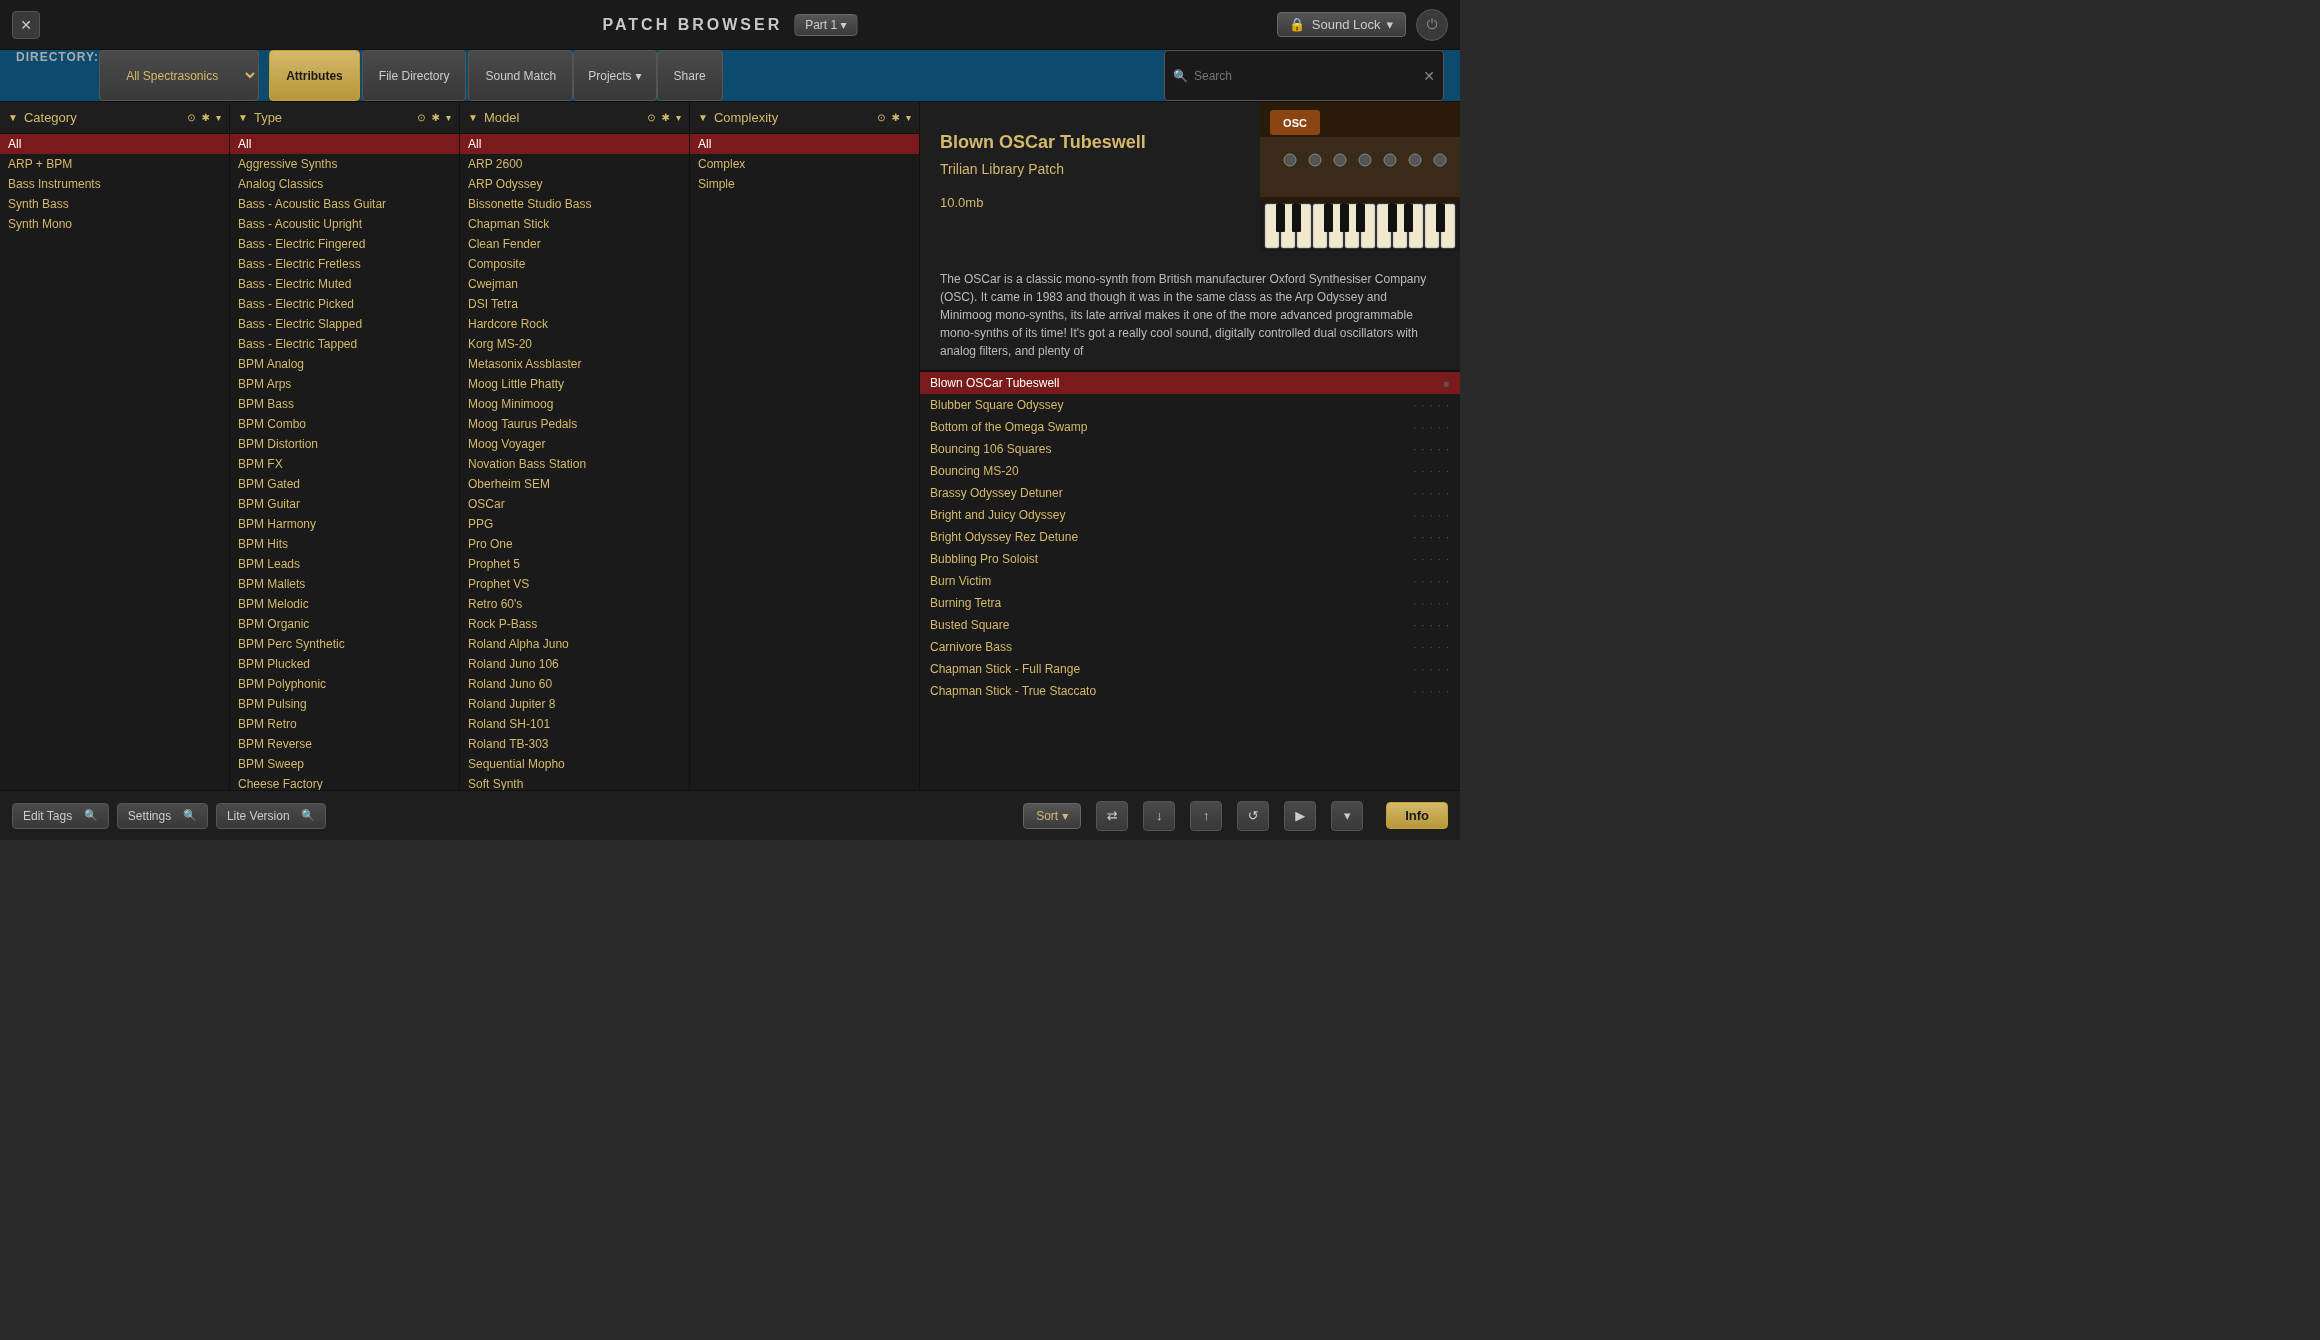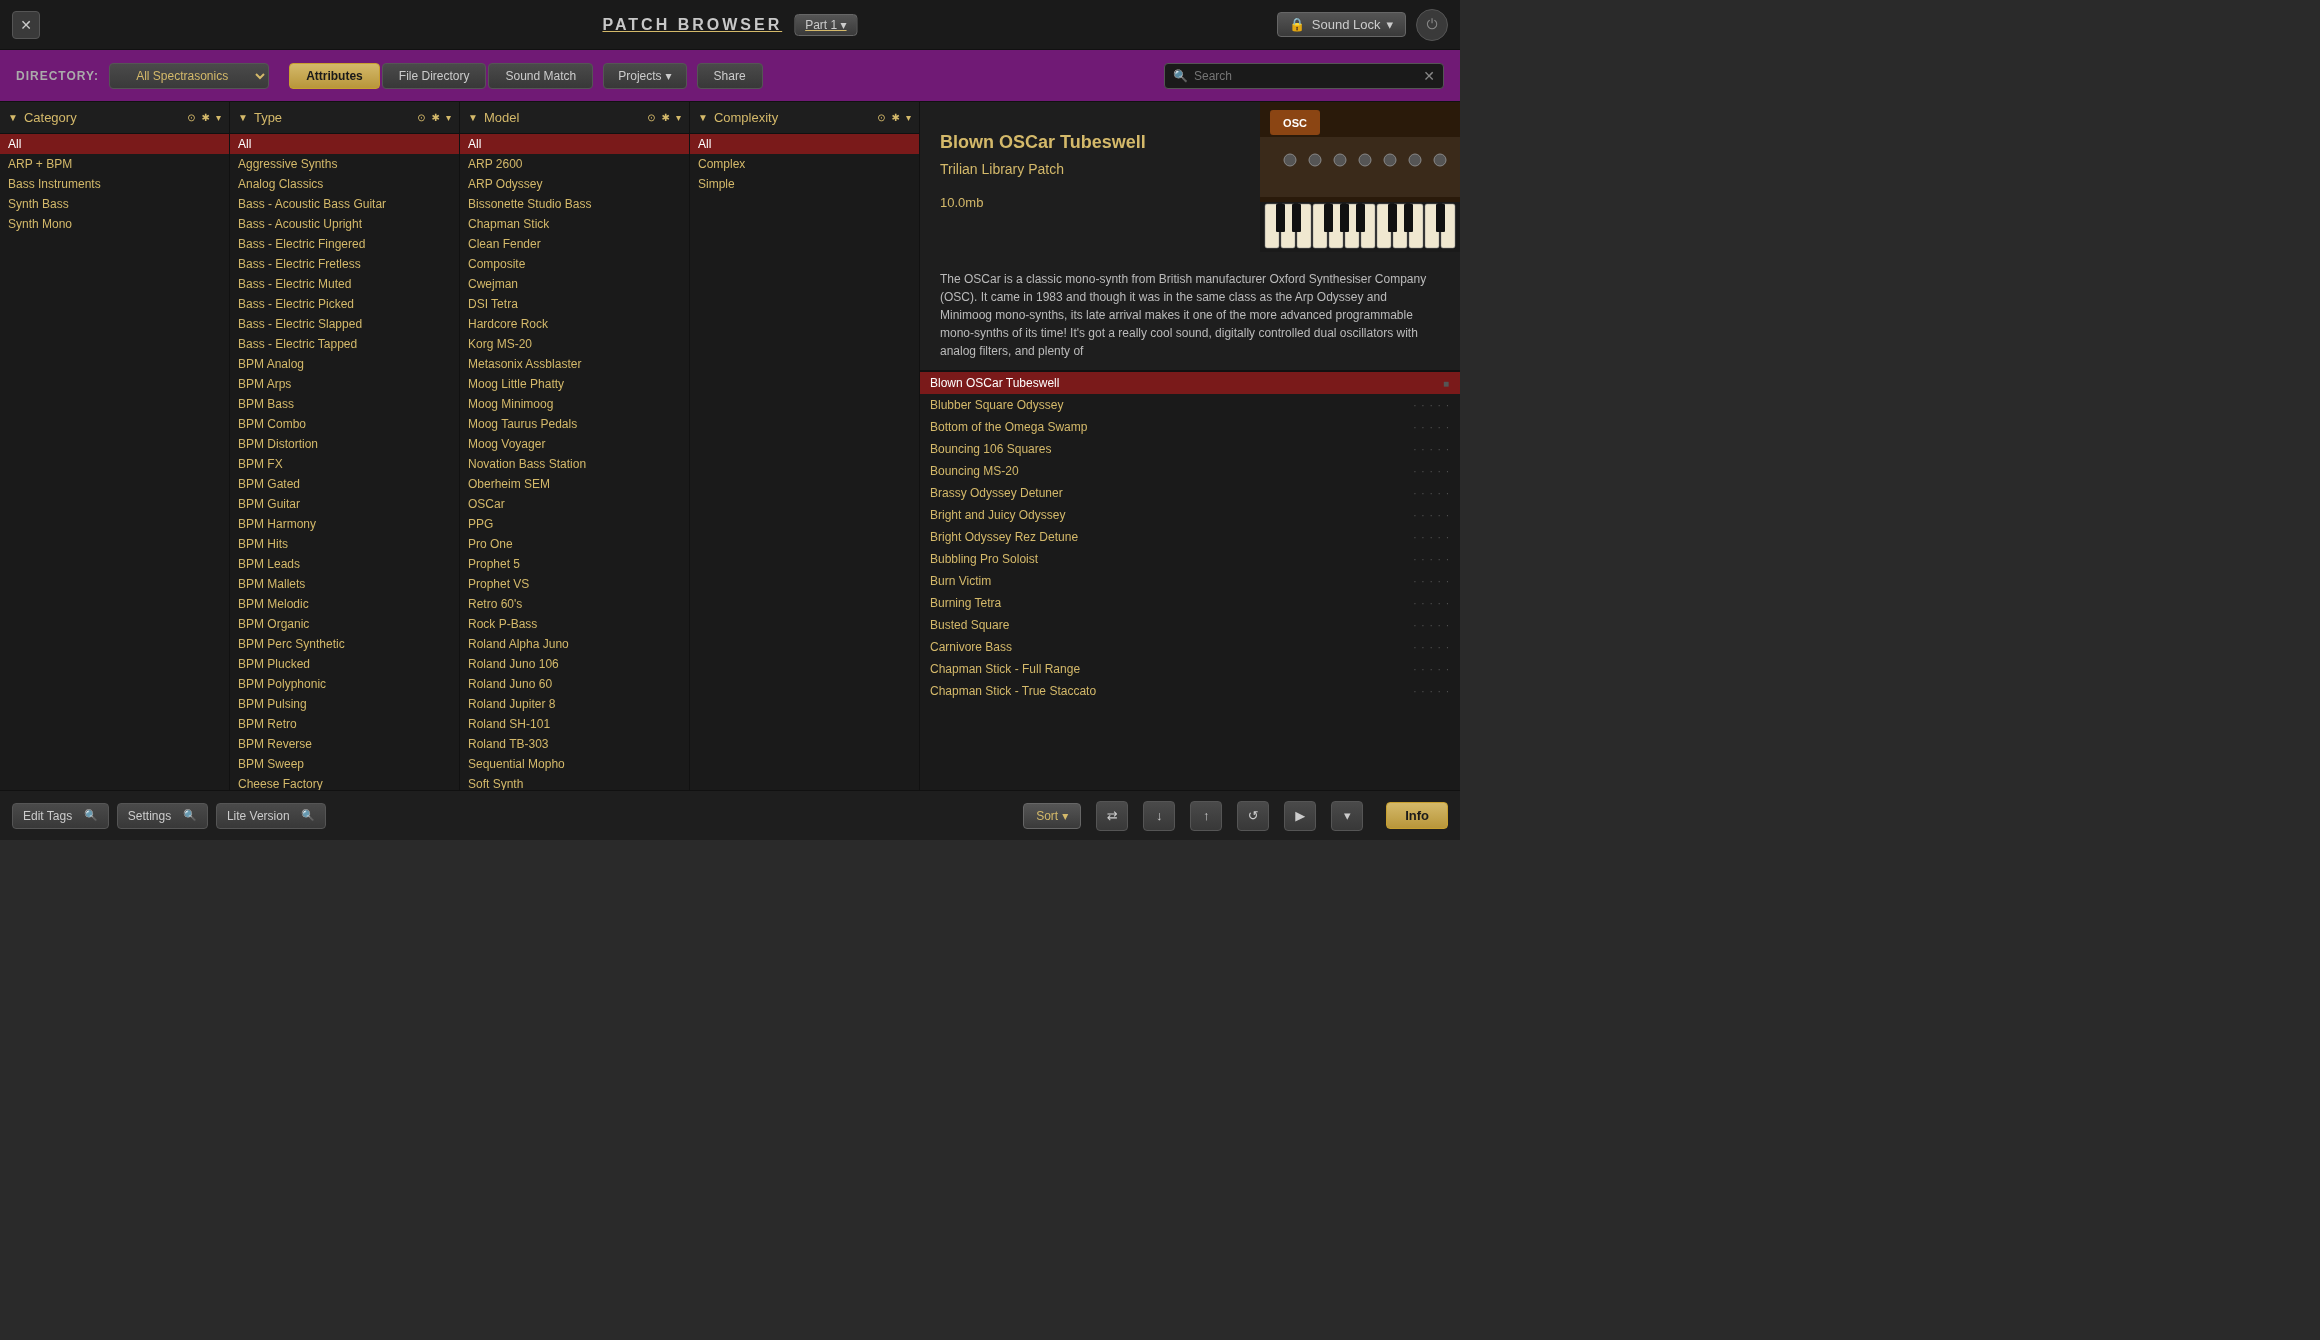--- a/index.html
+++ b/index.html
@@ -33,21 +33,20 @@
       color: #ccc;
       font-size: 14px;
     }
     .title-center {
       position: absolute;
       left: 50%;
       transform: translateX(-50%);
       display: flex;
       align-items: center;
       gap: 12px;
-      text-decoration: underline;
     }
     .app-title {
       color: #c8c8c8;
       font-size: 16px;
       font-weight: bold;
       letter-spacing: 3px;
     }
     .part-btn {
       background: linear-gradient(to bottom, #555, #3a3a3a);
       border: 1px solid #666;
@@ -81,26 +80,24 @@
       border: 1px solid #555;
       border-radius: 50%;
       display: flex; align-items: center; justify-content: center;
       color: #888;
       font-size: 14px;
       cursor: pointer;
     }
 
     
     .toolbar {
-      background: #701a75;
+      background: #0c4a6e;
       height: 52px;
       display: flex;
-      align-items: center;
       padding: 0 16px;
-      gap: 10px;
       border-bottom: 1px solid #111;
     }
     .directory-label {
       color: #aaa;
       font-size: 12px;
       font-weight: bold;
       letter-spacing: 1px;
     }
     .directory-select {
       background: linear-gradient(to bottom, #4a4a4a, #3a3a3a);

